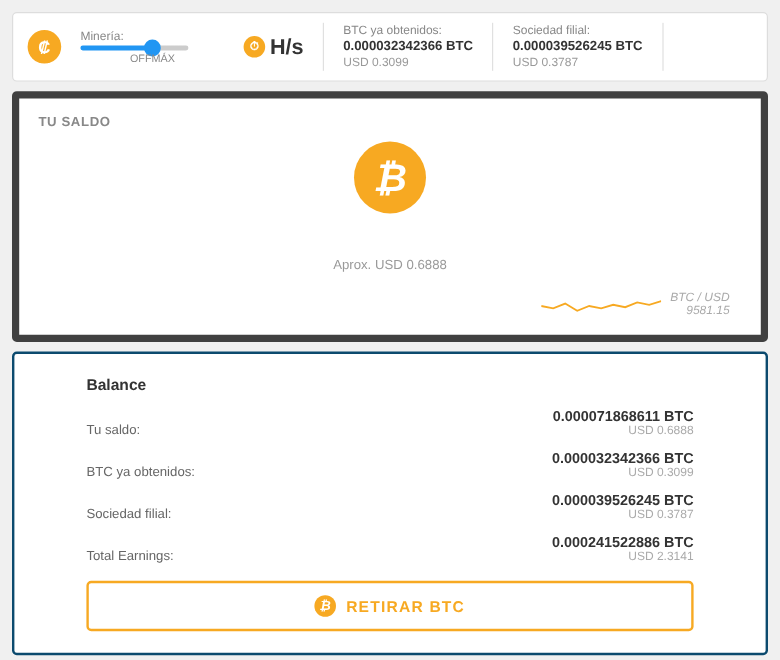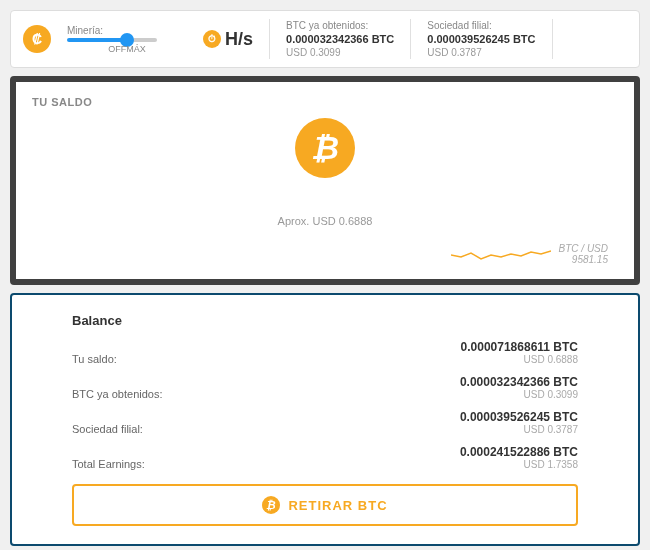--- a/index.html
+++ b/index.html
@@ -367,21 +367,21 @@
     <div class="detail-val-block">
       <div class="detail-val">0.000039526245 BTC</div>
       <div class="detail-usd">USD 0.3787</div>
     </div>
   </div>
 
   <div class="detail-row">
     <span class="detail-key">Total Earnings:</span>
     <div class="detail-val-block">
       <div class="detail-val">0.000241522886 BTC</div>
-      <div class="detail-usd">USD 1.7358</div>
+      <div class="detail-usd">USD 2.3141</div>
     </div>
   </div>
 
   <button class="withdraw-btn">
     <span class="withdraw-btc-icon">₿</span>
     <span>RETIRAR BTC</span>
   </button>
 </div>
 
 </body></html>

